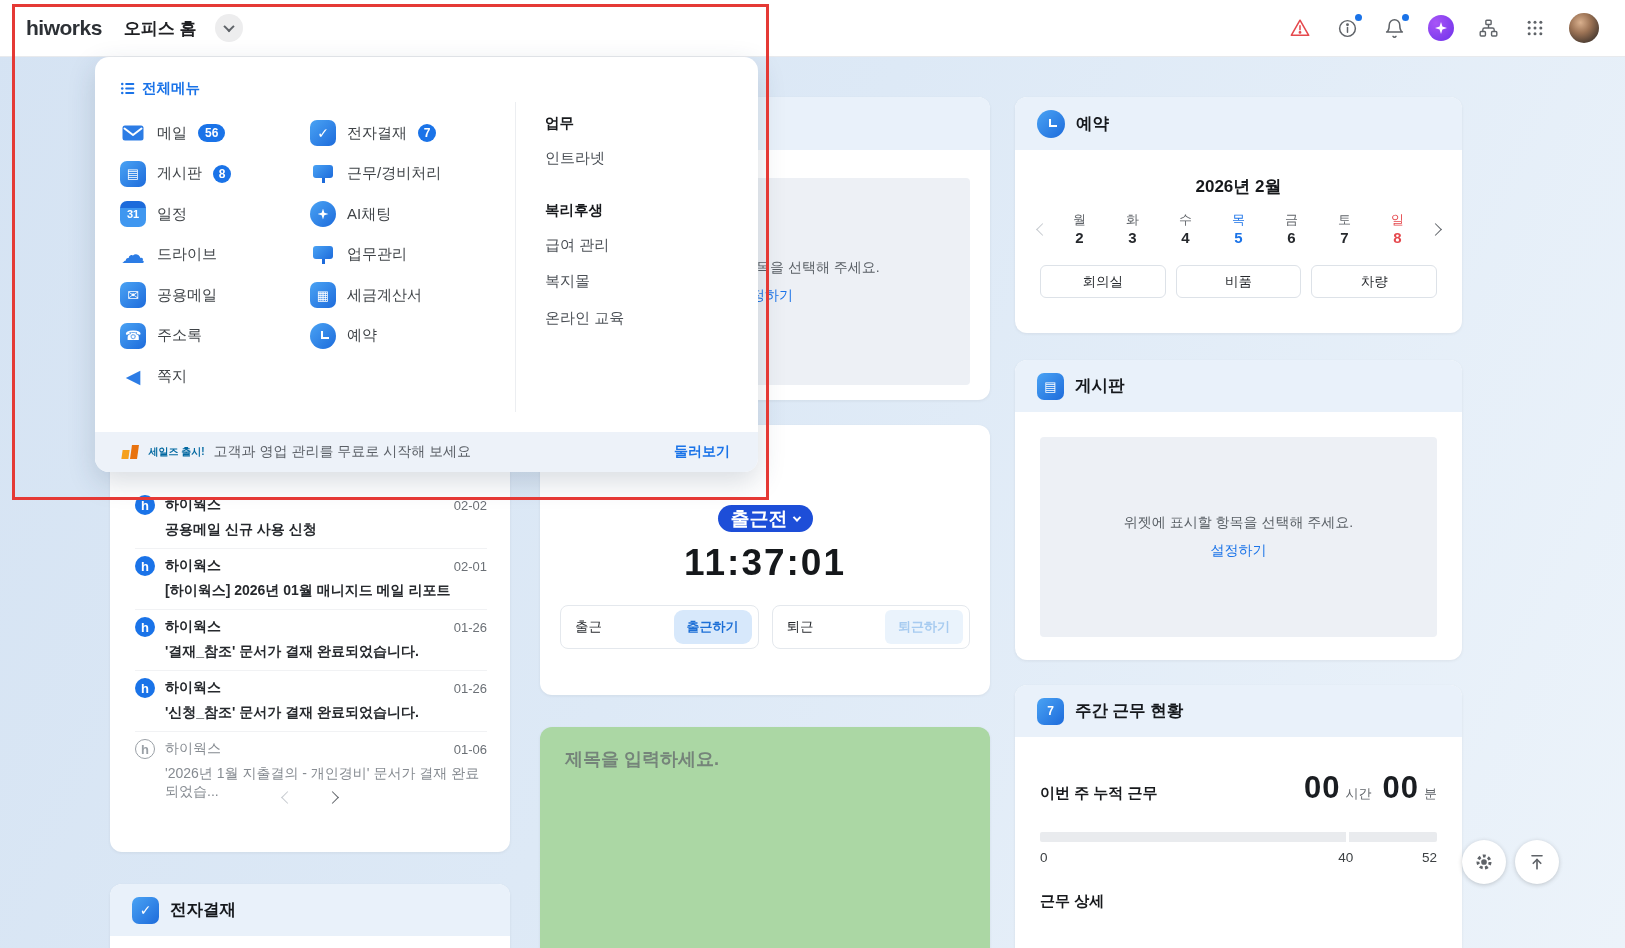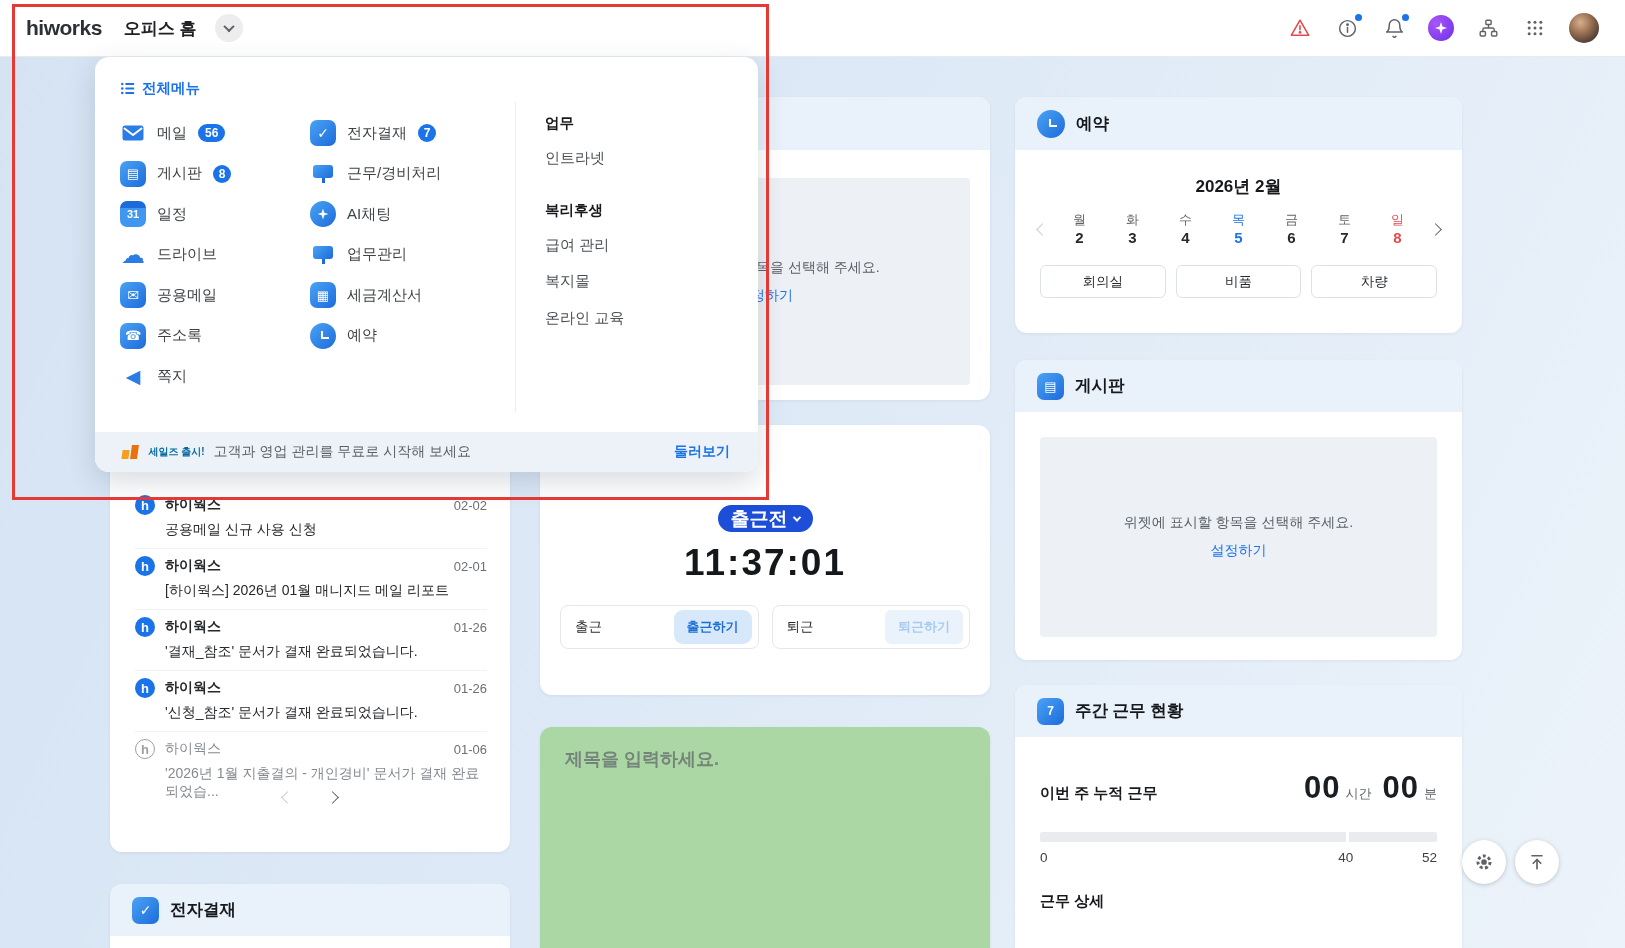--- a/index.html
+++ b/index.html
@@ -79,21 +79,21 @@
   
   .notif-card { left:110px; top:95px; width:400px; height:757px; }
   .notif-list { position:absolute; left:25px; right:23px; top:393px; }
   .notif-row { padding:7px 0 9px 0; border-bottom:1px solid #f1f2f4; cursor:pointer; }
   .notif-row:last-child { border-bottom:none; }
   .notif-top { display:flex; align-items:center; gap:10px; }
   .h-icon { width:20px; height:20px; border-radius:50%; background:#1a73e8; color:#fff; font-size:13px;
             font-weight:bold; display:flex; align-items:center; justify-content:center; }
   .notif-sender { font-size:14px; font-weight:bold; color:#26292d; }
   .notif-date { margin-left:auto; font-size:13px; color:#6b7076; }
-  .notif-subject { margin:6px 0 0 30px; font-size:14px; font-weight:normal; color:#26292d; }
+  .notif-subject { margin:6px 0 0 30px; font-size:14px; font-weight:bold; color:#26292d; }
   .notif-row.read .h-icon { background:transparent; border:1.4px solid #9aa0a6; color:#9aa0a6; }
   .notif-row.read .notif-sender, .notif-row.read .notif-subject { color:#868b91; font-weight:normal; }
   .notif-pager { position:absolute; left:0; right:0; top:698px; display:flex; justify-content:center; gap:36px; }
   .pg-arrow { width:9px; height:9px; border-right:1.8px solid #5f6368; border-bottom:1.8px solid #5f6368; cursor:pointer; }
   .pg-prev { transform:rotate(135deg); border-color:#c6cacf; }
   .pg-next { transform:rotate(-45deg); }
 
   
   .center-top { left:540px; top:97px; width:450px; height:303px; }
   .clock-card { left:540px; top:425px; width:450px; height:270px; text-align:center; }

